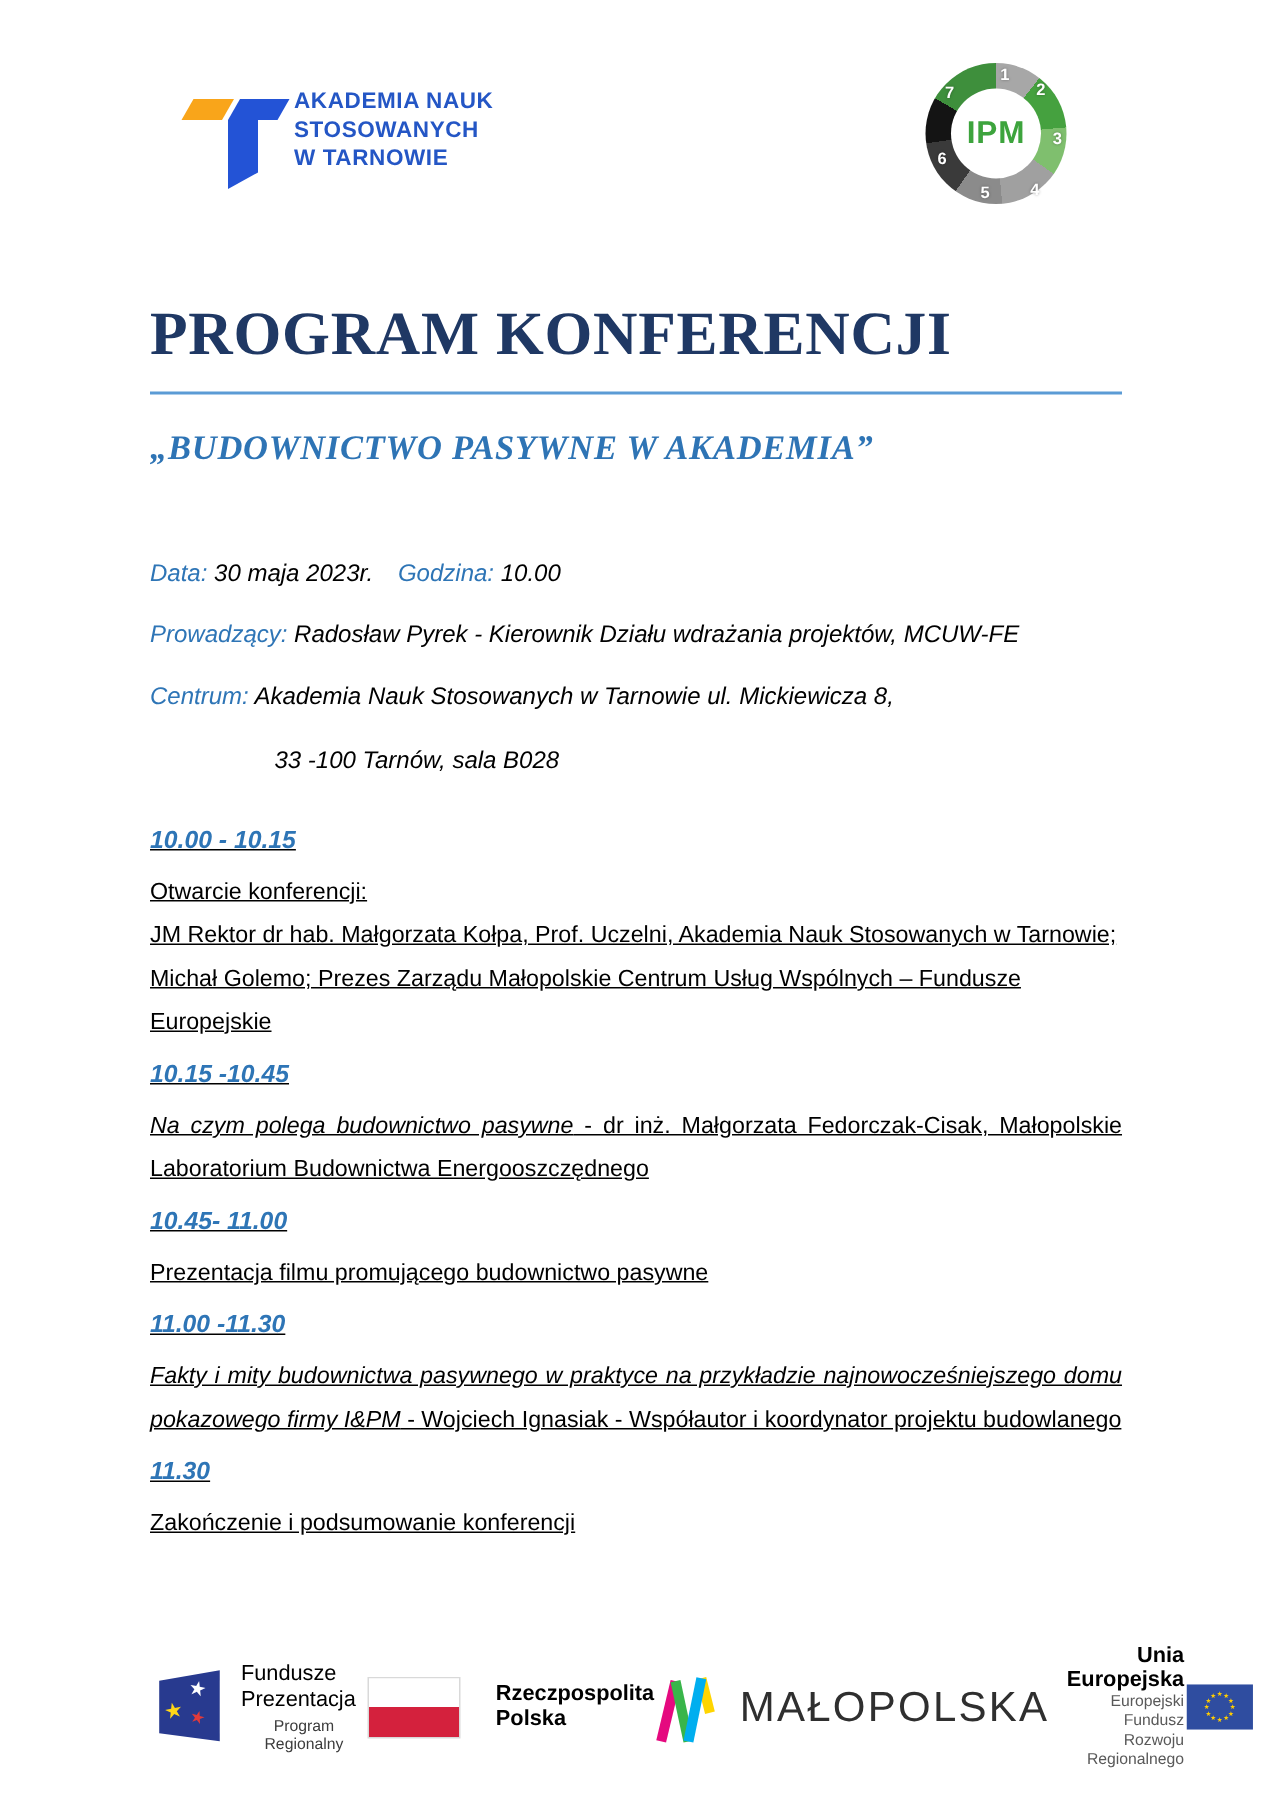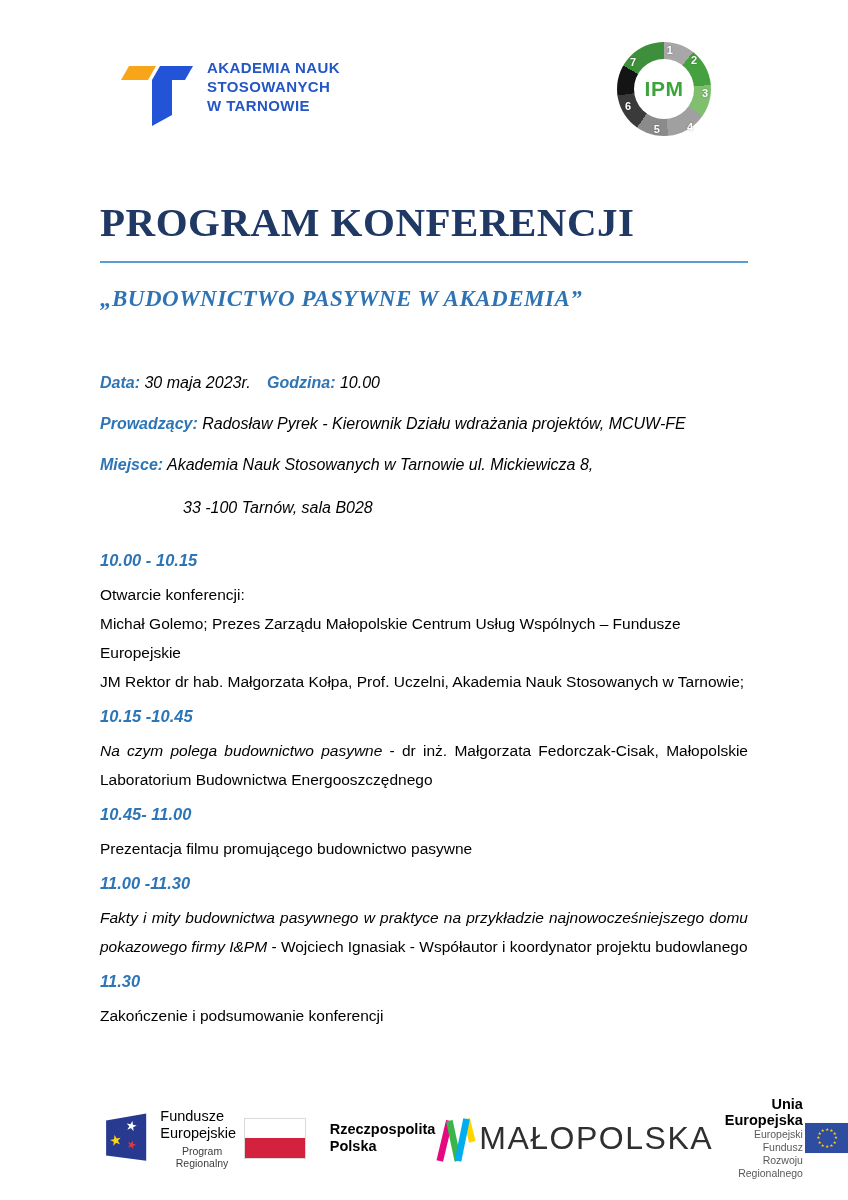--- a/index.html
+++ b/index.html
@@ -2,21 +2,21 @@
 <html><head>
 <meta charset="utf-8">
 <style>
   * { margin:0; padding:0; box-sizing:border-box; }
   html,body { background:#ffffff; }
   .page {
     position:relative; width:848px; height:1200px; background:#fff;
     font-family:"Liberation Sans", sans-serif; color:#000; overflow:hidden;
   }
   
-  .ans-logo { position:absolute; left:116px; top:52px; display:flex; gap:13px; align-items:flex-start; }
+  .ans-logo { position:absolute; left:116px; top:52px; display:flex; gap:2px; align-items:flex-start; }
   .ans-text { padding-top:6px; font-weight:bold; font-size:15px; line-height:19px;
               color:#2456C5; letter-spacing:.4px; }
   .ipm { position:absolute; left:617px; top:42px; width:94px; height:94px; border-radius:50%;
          background:conic-gradient(from 0deg,
            #a7a7a7 0 38deg, #45a13f 38deg 85deg, #7fbf6e 85deg 125deg,
            #a0a0a0 125deg 175deg, #8b8b8b 175deg 215deg, #3a3a3a 215deg 262deg,
            #141414 262deg 300deg, #3e8f3c 300deg 360deg); }
   .ipm::after { content:""; position:absolute; inset:17px; background:#fff; border-radius:50%; }
   .ipm-center { position:absolute; inset:0; display:flex; align-items:center; justify-content:center;
                 z-index:2; color:#3DA43D; font-weight:bold; font-size:21px; letter-spacing:.5px; }
@@ -31,41 +31,41 @@
            line-height:48px; color:#1F3864; letter-spacing:.5px; }
   .rule  { position:absolute; left:100px; top:261px; width:648px; height:2px; background:#5B9BD5; }
   .subtitle { position:absolute; left:100px; top:286px; width:648px;
               font-family:"Liberation Serif", serif; font-style:italic; font-size:23px;
               color:#2E74B5; letter-spacing:.5px; }
   
   .meta { position:absolute; left:100px; top:369px; width:648px;
           font-size:16px; font-style:italic; line-height:28px; }
   .meta p { margin:0 0 13px; }
   .meta .indent { padding-left:68px; margin:15px; }
-  .lbl { color:#2E75B6; font-weight:bold;margin-top:28px; }
+  .lbl { color:#2E75B6; font-weight:normal;margin-top:28px; }
   .gap-left { margin-left:12px; }
   
-  .agenda { position:absolute; left:100px; top:546px; width:648px; font-size:15.5px; }
+  .agenda { position:absolute; left:100px; top:546px; width:648px; font-size:15.5px;text-decoration:underline; }
   .time { color:#2E75B6; font-weight:bold; font-style:italic; font-size:16.5px;
           line-height:28px; margin:0 0 6px; }
   .abody { line-height:29px; margin:0 0 6px; }
   .just { text-align:justify; }
   .lead { font-style:italic; }
   
   .footer { position:absolute; left:100px; top:1103px; width:660px; height:70px;
             display:flex; align-items:center; justify-content:space-between; }
   .lg { display:flex; align-items:center; }
   .fe-text { margin-left:8px; }
   .fe-text .b { font-weight:normal; font-size:14.5px; line-height:17px; }
   .fe-text .s { font-size:10.5px; color:#3c3c3c; margin-top:3px;text-align:center; }
   .pl-flag { width:62px; height:41px; border:1px solid #d9d9d9; }
   .pl-flag .w { height:50%; background:#fff; }
   .pl-flag .r { height:50%; background:#D4213D; }
   .pl-text { margin-left:24px; font-weight:bold; font-size:14.5px; line-height:17px; }
-  .mp-text { font-size:32px; letter-spacing:1.5px; color:#2f2f2f; font-weight:400; }
+  .mp-text { margin-left:13px; font-size:28px; letter-spacing:1.5px; color:#2f2f2f; font-weight:400; }
   .eu-text { text-align:right; margin-right:2px; }
   .eu-text .b { font-weight:bold; font-size:14.5px; line-height:16px; }
   .eu-text .s { font-size:10.5px; color:#595959; line-height:13px; }
 </style>
 </head>
 <body>
 
 <div class="page">
 
   <div class="ans-logo">
@@ -101,35 +101,35 @@
       <span class="lbl">Data:</span>
       <span>30 maja 2023r.</span>
       <span class="lbl gap-left">Godzina:</span>
       <span>10.00</span>
     </p>
     <p>
       <span class="lbl">Prowadzący:</span>
       <span>Radosław Pyrek - Kierownik Działu wdrażania projektów, MCUW-FE</span>
     </p>
     <p style="margin-bottom:0">
-      <span class="lbl">Miejsce:</span>
+      <span class="lbl">Centrum:</span>
       <span>Akademia Nauk Stosowanych w Tarnowie  ul. Mickiewicza 8,</span>
     </p>
     <p class="indent">
       <span>33 -100 Tarnów, sala B028</span>
     </p>
   </section>
 
   <section class="agenda">
 
     <p class="time">10.00 - 10.15</p>
     <div class="abody">
       <div>Otwarcie konferencji:</div>
+      <div>JM Rektor dr hab. Małgorzata Kołpa, Prof. Uczelni, Akademia Nauk Stosowanych w Tarnowie;</div>
       <div>Michał Golemo; Prezes Zarządu Małopolskie Centrum Usług Wspólnych – Fundusze Europejskie</div>
-      <div>JM Rektor dr hab. Małgorzata Kołpa, Prof. Uczelni, Akademia Nauk Stosowanych w Tarnowie;</div>
     </div>
 
     <p class="time">10.15 -10.45</p>
     <p class="abody just">
       <span class="lead">Na czym polega budownictwo pasywne</span><span> - dr inż. Małgorzata Fedorczak-Cisak, Małopolskie Laboratorium Budownictwa Energooszczędnego</span>
     </p>
 
     <p class="time">10.45- 11.00</p>
     <p class="abody">Prezentacja filmu promującego budownictwo pasywne</p>
 
@@ -147,21 +147,21 @@
 
     <div class="lg">
       <svg width="60" height="66" viewBox="0 0 60 66">
         <polygon points="7,13 53,5 53,59 7,53" fill="#283A8F"></polygon>
         <text x="35" y="24" font-size="15" fill="#ffffff" text-anchor="middle" transform="rotate(12 35 24)">★</text>
         <text x="19" y="41" font-size="16" fill="#FFD617" text-anchor="middle" transform="rotate(-12 19 41)">★</text>
         <text x="35" y="45" font-size="13" fill="#E23A3A" text-anchor="middle" transform="rotate(16 35 45)">★</text>
       </svg>
       <div class="fe-text">
         <div class="b">Fundusze</div>
-        <div class="b">Europejskie</div>
+        <div class="b">Prezentacja</div>
         <div class="s">Program Regionalny</div>
       </div>
     </div>
 
     <div class="lg">
       <div class="pl-flag">
         <div class="w"></div>
           <div class="r"></div>
       </div>
       <div class="pl-text">

